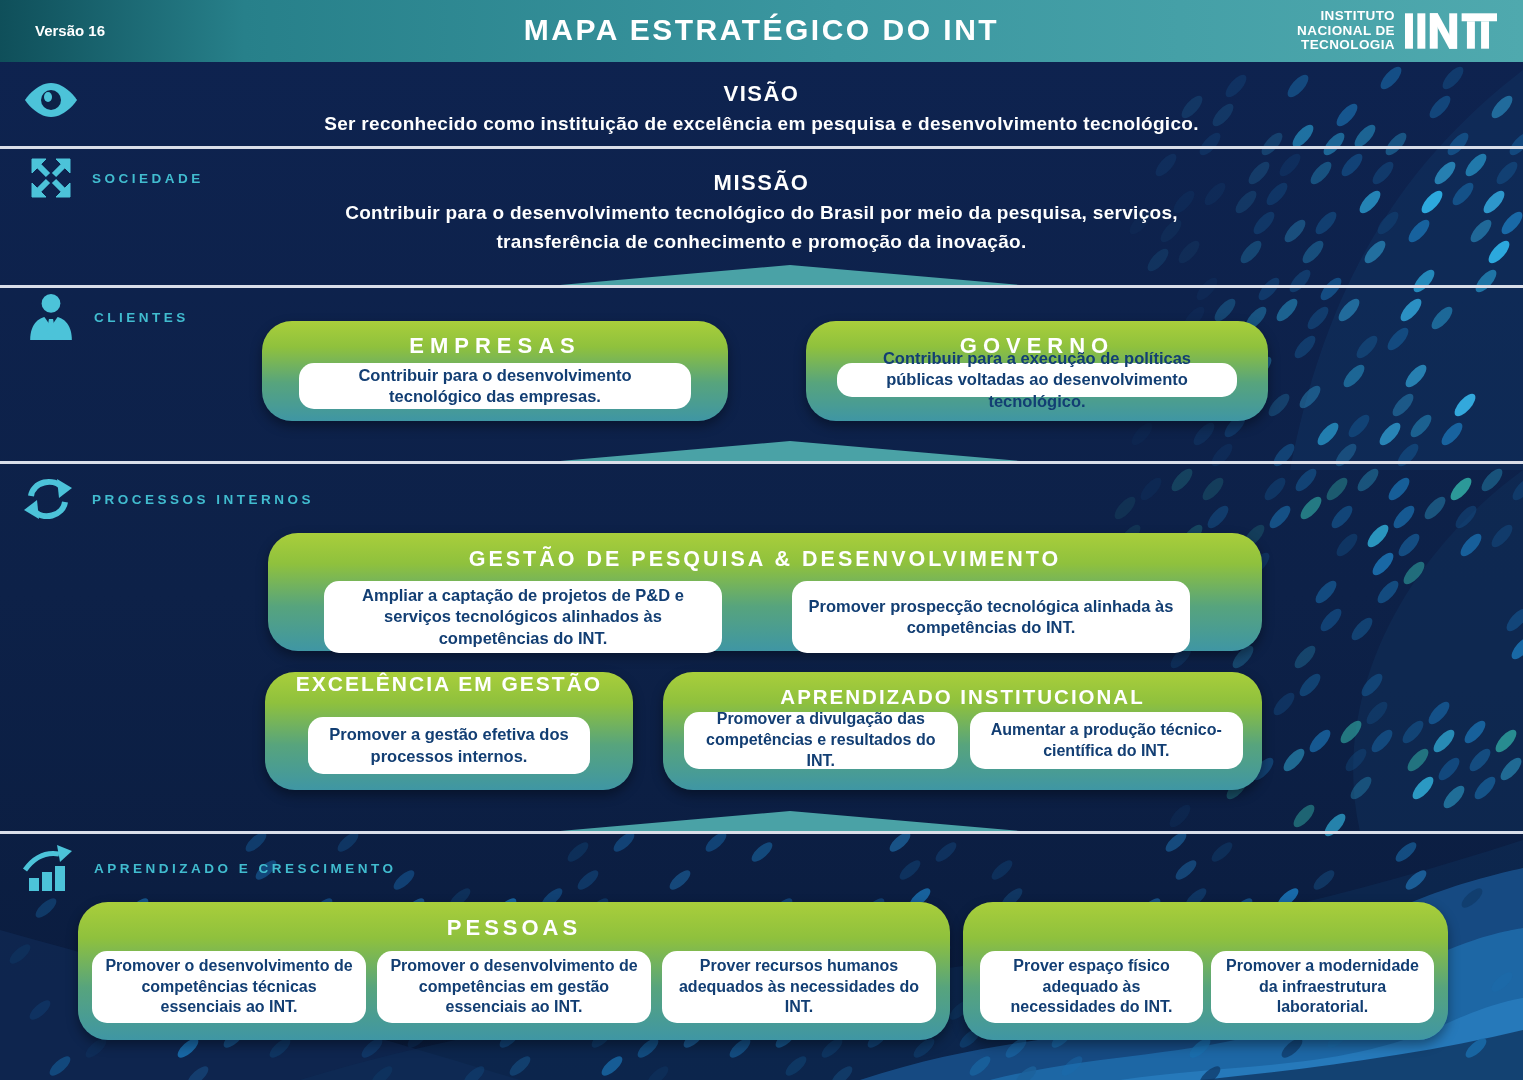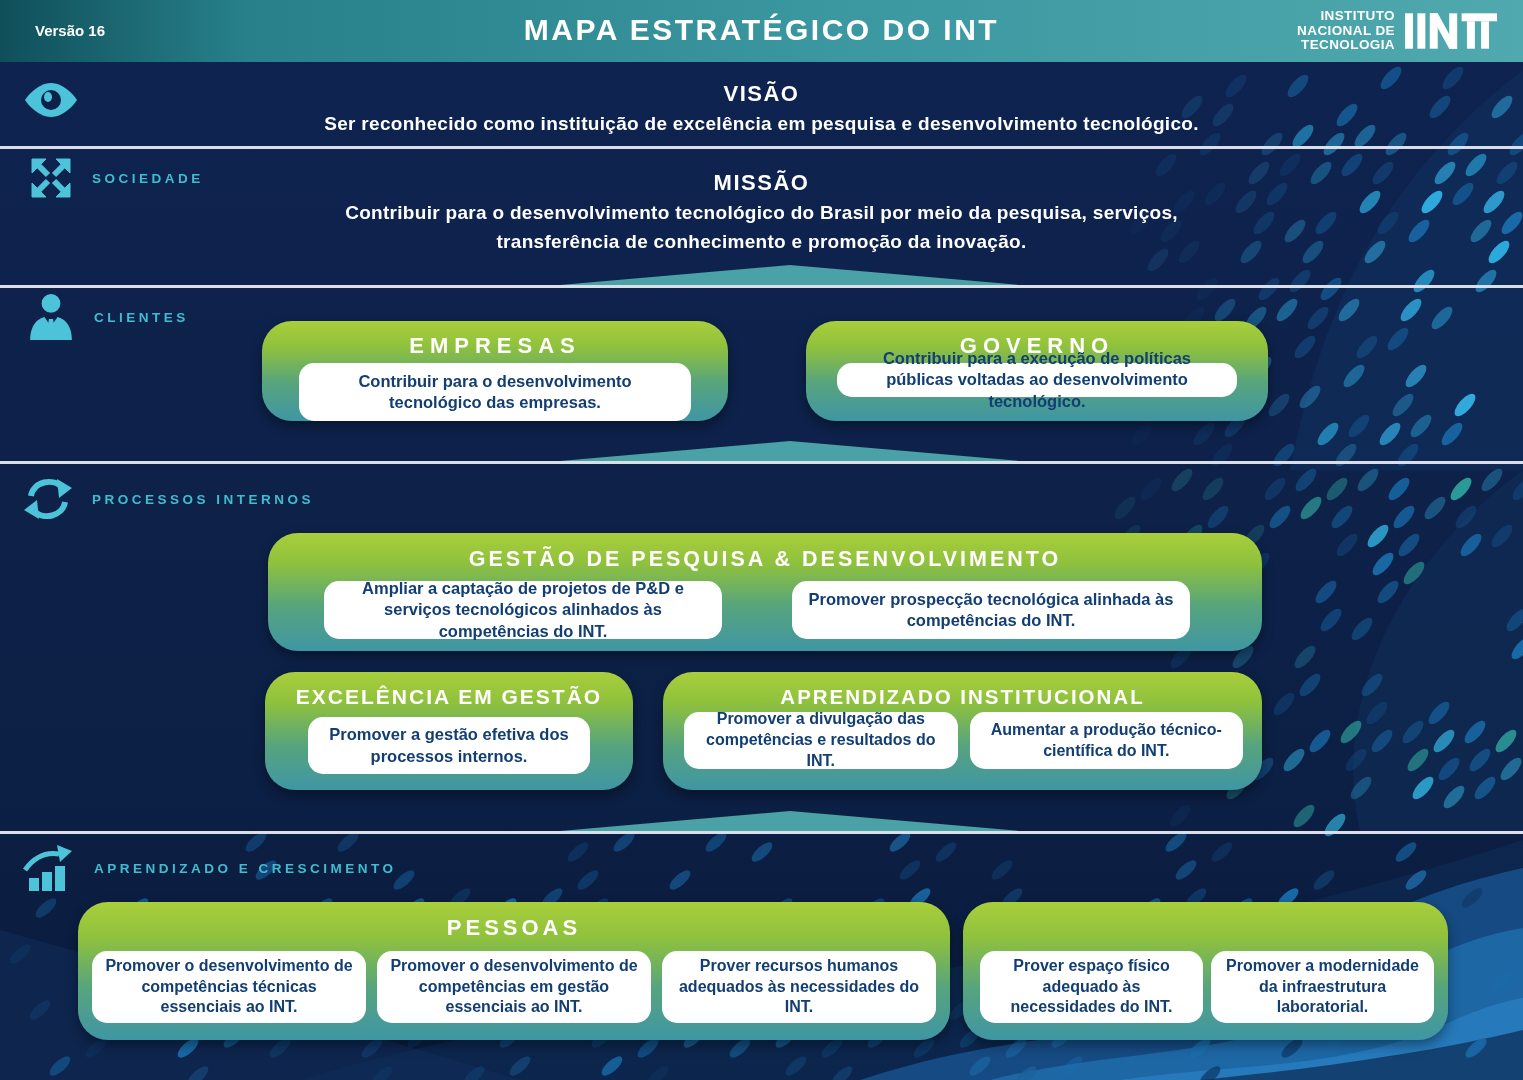--- a/index.html
+++ b/index.html
@@ -38,35 +38,35 @@
     background:linear-gradient(180deg,#a9ce3b 0%,#8fc13d 26%,#57a47d 62%,#3f96a4 100%);
     box-shadow:0 5px 12px rgba(0,0,0,.38);}
   .card-title{text-align:center;color:#fff;font-weight:bold;}
   .boxes{position:absolute;display:flex;}
   .white-box{background:#fff;border-radius:15px;color:#123e73;font-weight:bold;
     display:flex;align-items:center;justify-content:center;text-align:center;
     line-height:1.3;padding:6px 12px;box-sizing:border-box;}
 
   .empresas{left:262px;top:321px;width:466px;height:100px;}
   .empresas .card-title{padding-top:12px;font-size:22px;letter-spacing:6px;}
-  .empresas .boxes{left:0;right:0;top:42px;height:58px;justify-content:center;}
+  .empresas .boxes{left:0;right:0;top:42px;height:46px;justify-content:center;}
   .empresas .white-box{width:392px;font-size:16.5px;}
 
   .governo{left:806px;top:321px;width:462px;height:100px;}
   .governo .card-title{padding-top:12px;font-size:22px;letter-spacing:6px;}
   .governo .boxes{left:0;right:0;top:42px;height:34px;justify-content:center;}
   .governo .white-box{width:400px;font-size:16.5px;}
 
   .gestao{left:268px;top:533px;width:994px;height:118px;}
   .gestao .card-title{padding-top:14px;font-size:21.5px;letter-spacing:3px;}
-  .gestao .boxes{left:0;right:16px;top:48px;height:58px;justify-content:center;gap:70px;}
+  .gestao .boxes{left:0;right:16px;top:48px;height:72px;justify-content:center;gap:70px;}
   .gestao .white-box{width:398px;font-size:16.5px;}
 
   .excelencia{left:265px;top:672px;width:368px;height:118px;}
-  .excelencia .card-title{padding-top:13px;font-size:21px;letter-spacing:2px;}
+  .excelencia .card-title{font-size:21px;letter-spacing:2px;}
   .excelencia .boxes{left:0;right:0;top:45px;height:57px;justify-content:center;}
   .excelencia .white-box{width:282px;font-size:16.5px;}
 
   .visibilidade{left:663px;top:672px;width:599px;height:118px;}
   .visibilidade .card-title{padding-top:13px;font-size:20.5px;letter-spacing:2px;}
   .visibilidade .boxes{left:21px;right:19px;top:40px;height:57px;gap:12px;}
   .visibilidade .white-box{flex:1;font-size:16px;}
 
   .pessoas{left:78px;top:902px;width:872px;height:138px;}
   .pessoas .card-title{padding-top:13px;font-size:22px;letter-spacing:4px;}

